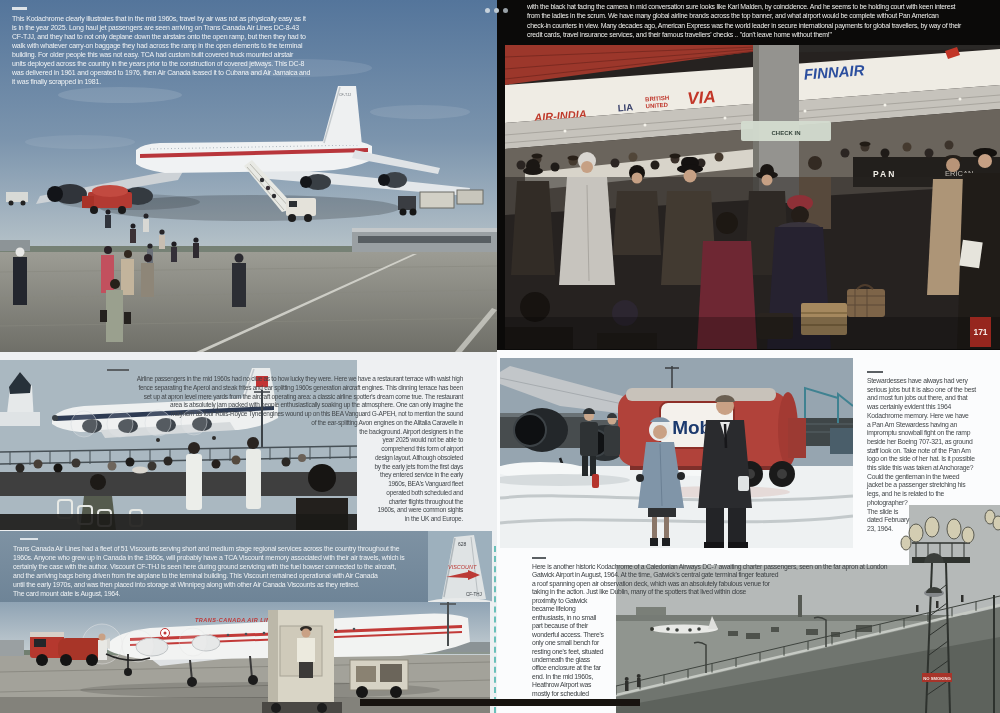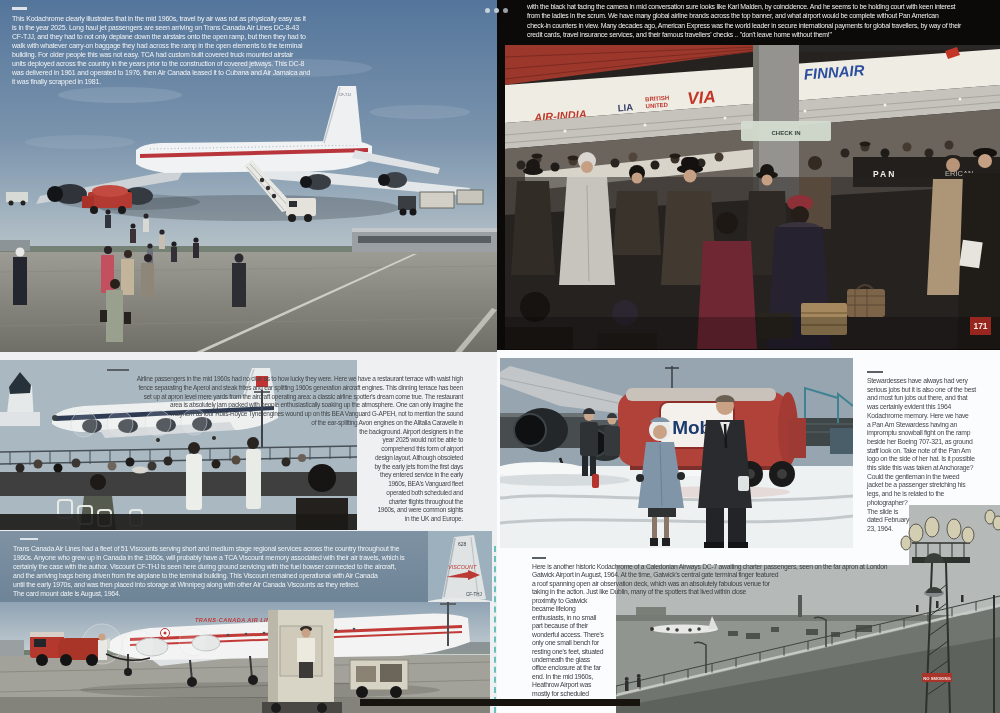--- a/index.html
+++ b/index.html
@@ -20,21 +20,21 @@
   .cap-viscount pre{font-size:6.9px;line-height:9px;letter-spacing:-0.2px;}
   .cap-stew{left:370px;top:371px;width:133px;color:#45494c;z-index:5;}
   .cap-stew pre{font-size:6.8px;line-height:8.7px;letter-spacing:-0.28px;}
   .cap-gatwick{left:35px;top:557px;width:392px;color:#3e4245;z-index:5;}
   .cap-gatwick pre{font-size:6.8px;line-height:8.45px;letter-spacing:-0.28px;}
   .rule{height:2px;margin-bottom:4px;}
   .rule-light{background:#dde3e8;width:15px;height:3px;}
   .rule-dark{background:#5b6064;width:16px;}
   .viscount-band{left:0;top:531px;width:432px;height:71px;
      background:linear-gradient(#7e92a3,#6e8497);}
-  .badge-171{left:473px;top:317px;width:21px;height:18px;background:#96261e;color:#f4e8e4;
+  .badge-171{left:473px;top:317px;width:21px;height:30px;background:#96261e;color:#f4e8e4;
      font-size:8.5px;font-weight:bold;display:flex;align-items:center;justify-content:center;z-index:6;}
   .gutter-dash{left:494px;top:546px;height:167px;width:0;border-left:2px dashed #3fb0a8;opacity:.75;z-index:8;}
   .page-dots{left:485px;top:8px;z-index:9;display:flex;gap:4px;}
   .page-dots span{width:5px;height:5px;border-radius:50%;display:block;}
   .dot1{background:#c7d2dc;} .dot2{background:#bdc9d3;} .dot3{background:#99a1a7;}
   .black-bar{left:360px;top:699px;width:280px;height:7px;background:#17130f;z-index:10;}
 </style>
 </head>
 <body>
 

